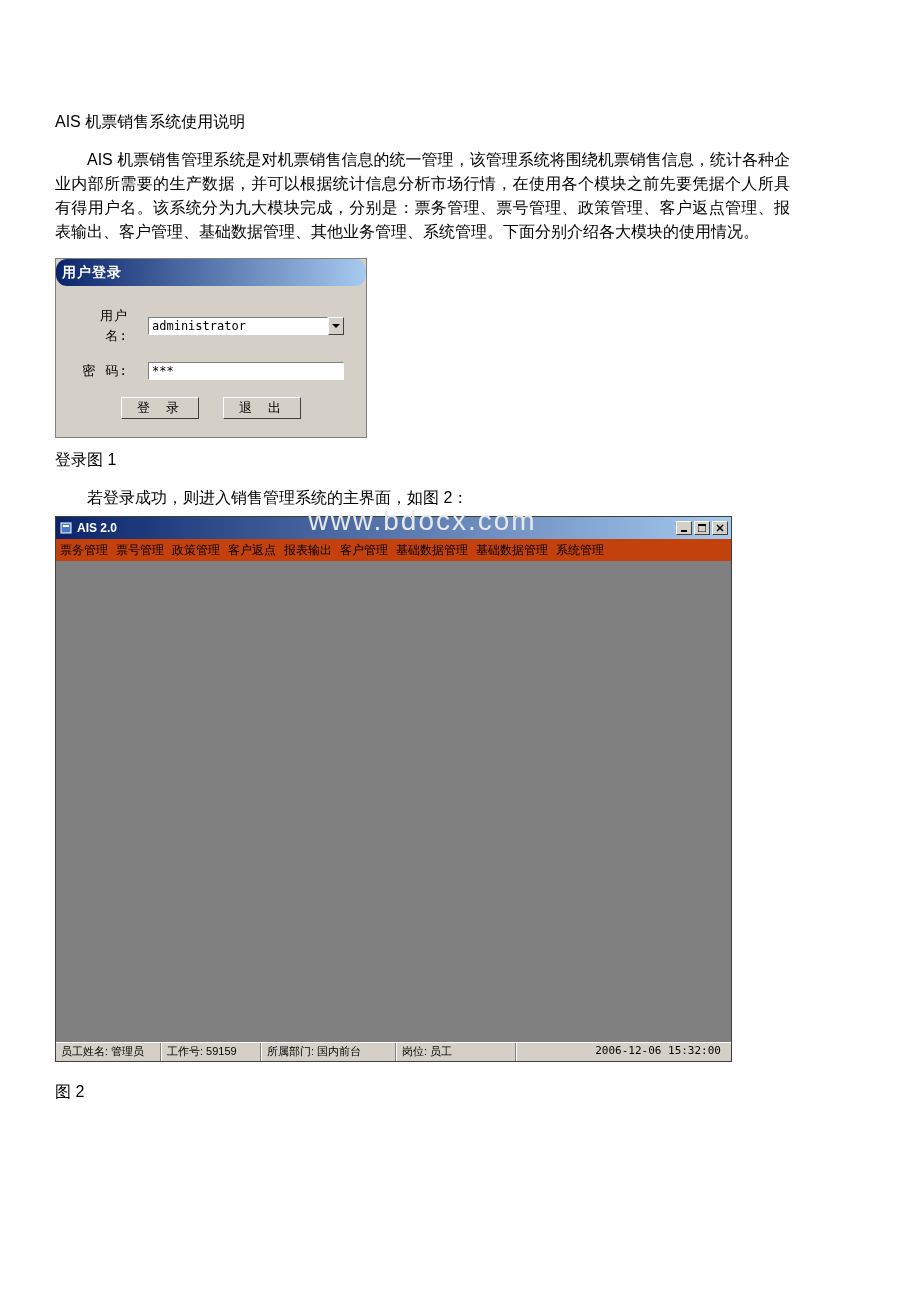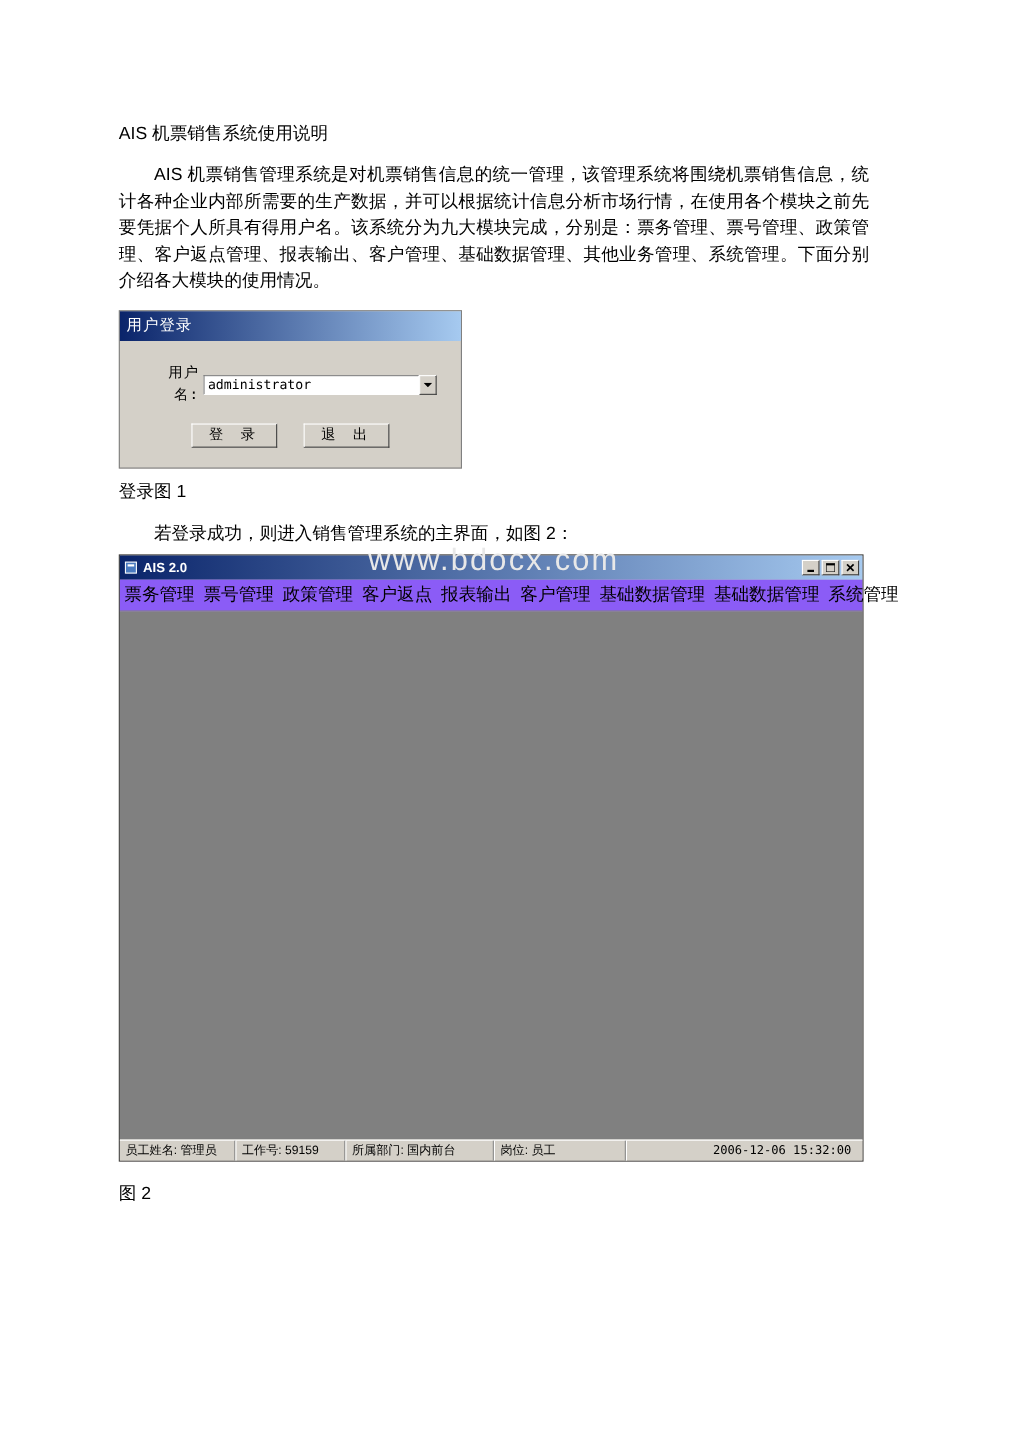--- a/index.html
+++ b/index.html
@@ -3,21 +3,21 @@
 <meta charset="utf-8">
 <style>
   body {
     margin: 0;
     padding: 0;
     background: #ffffff;
     font-family: "Microsoft YaHei", "SimSun", sans-serif;
     width: 920px;
   }
   .page {
-    padding: 110px 130px 40px 108px;
+    padding: 110px 130px 40px 55px;
     color: #000000;
     font-size: 16px;
     line-height: 1.5;
   }
   .heading {
     margin: 0 0 14px 0;
     font-size: 16px;
   }
   .para {
     margin: 0 0 14px 0;
@@ -29,39 +29,40 @@
   .login-dialog {
     width: 310px;
     background: #d4d0c8;
     border: 1px solid #808080;
     margin: 4px 0 10px 0;
     font-family: "SimSun", monospace;
   }
   .login-title {
     background: linear-gradient(to right, #0a246a, #a6caf0);
     color: #ffffff;
-    font-weight: normal;
+    font-weight: bold;
     font-size: 14px;
     padding: 3px 6px;
     letter-spacing: 1px;
+    border-radius: 11px;
   }
   .login-body {
     padding: 20px 22px 18px 22px;
   }
   .form-row {
     display: flex;
     align-items: center;
     margin-bottom: 16px;
     font-size: 13px;
   }
   .form-label {
     width: 50px;
     text-align: right;
     letter-spacing: 1px;
-    margin-right: 4px;
+    margin-right: 20px;
   }
   .combo-wrap {
     display: flex;
     flex: 1;
   }
   .text-input {
     flex: 1;
     height: 18px;
     background: #ffffff;
     border-top: 1px solid #808080;
@@ -150,22 +151,22 @@
     border-left: 1px solid #ffffff;
     border-right: 1px solid #404040;
     border-bottom: 1px solid #404040;
     margin-left: 2px;
     display: flex;
     align-items: center;
     justify-content: center;
     box-sizing: border-box;
   }
   .menubar {
-    background: #8b5cf6;
-    font-size: 16px;
+    background: #c2410c;
+    font-size: 12px;
     padding: 2px 4px;
     display: flex;
     gap: 8px;
     border-bottom: 1px solid #808080;
   }
   .menubar span {
     white-space: nowrap;
   }
   .mdi-area {
     background: #808080;
@@ -230,20 +231,24 @@
       <div class="form-row">
         <div class="form-label">用户名:</div>
         <div class="combo-wrap">
           <div class="text-input">administrator</div>
           <div class="combo-btn">
             <svg width="8" height="4">
                 <polygon points="0,0 8,0 4,4" fill="#000"></polygon>
               </svg>
           </div>
         </div>
+      </div>
+      <div class="form-row">
+        <div class="form-label">密  码:</div>
+        <div class="text-input">***</div>
       </div>
       <div class="btn-row">
         <div class="win-btn">登 录</div>
         <div class="win-btn">退 出</div>
       </div>
     </div>
   </div>
 
   <p class="caption">登录图 1</p>
 

